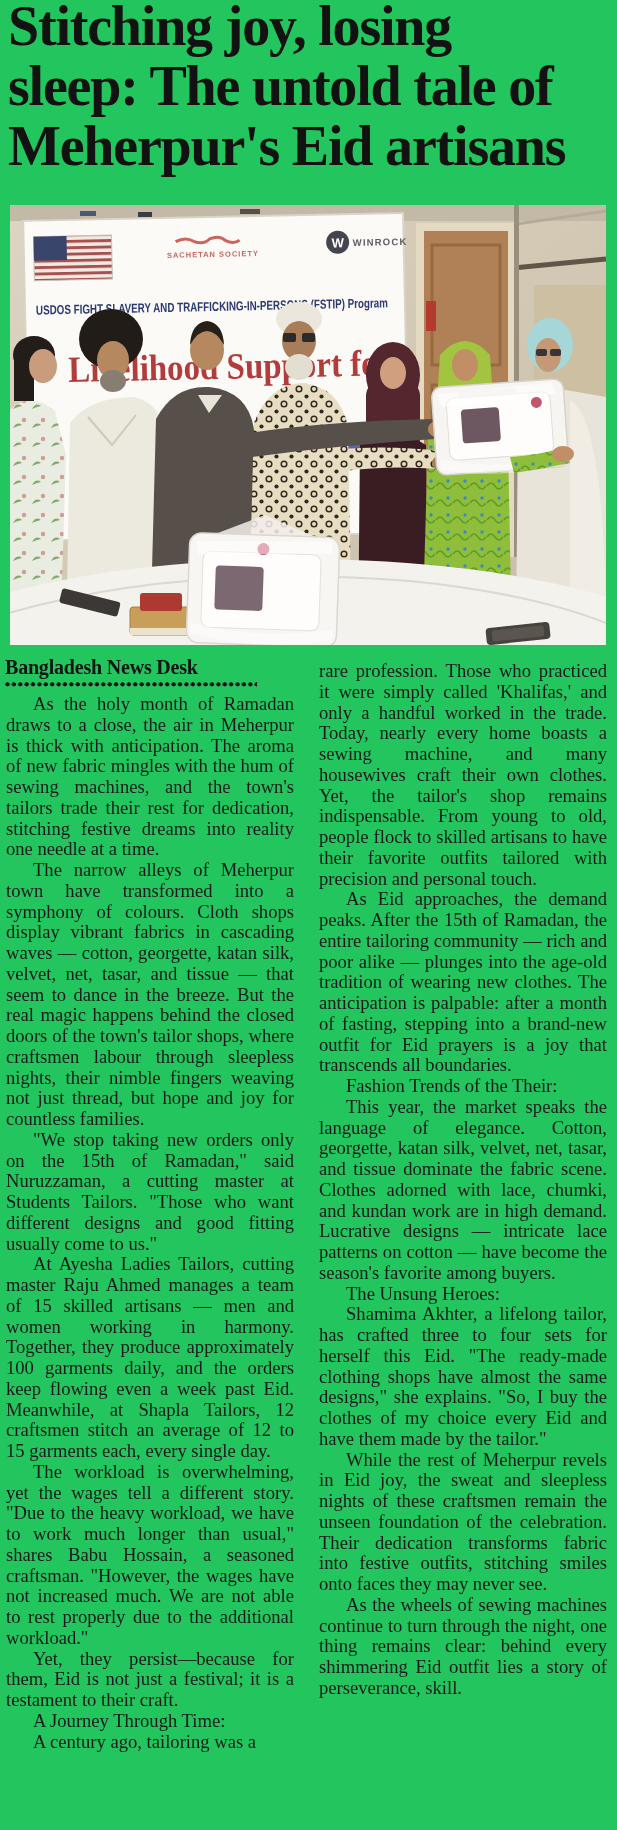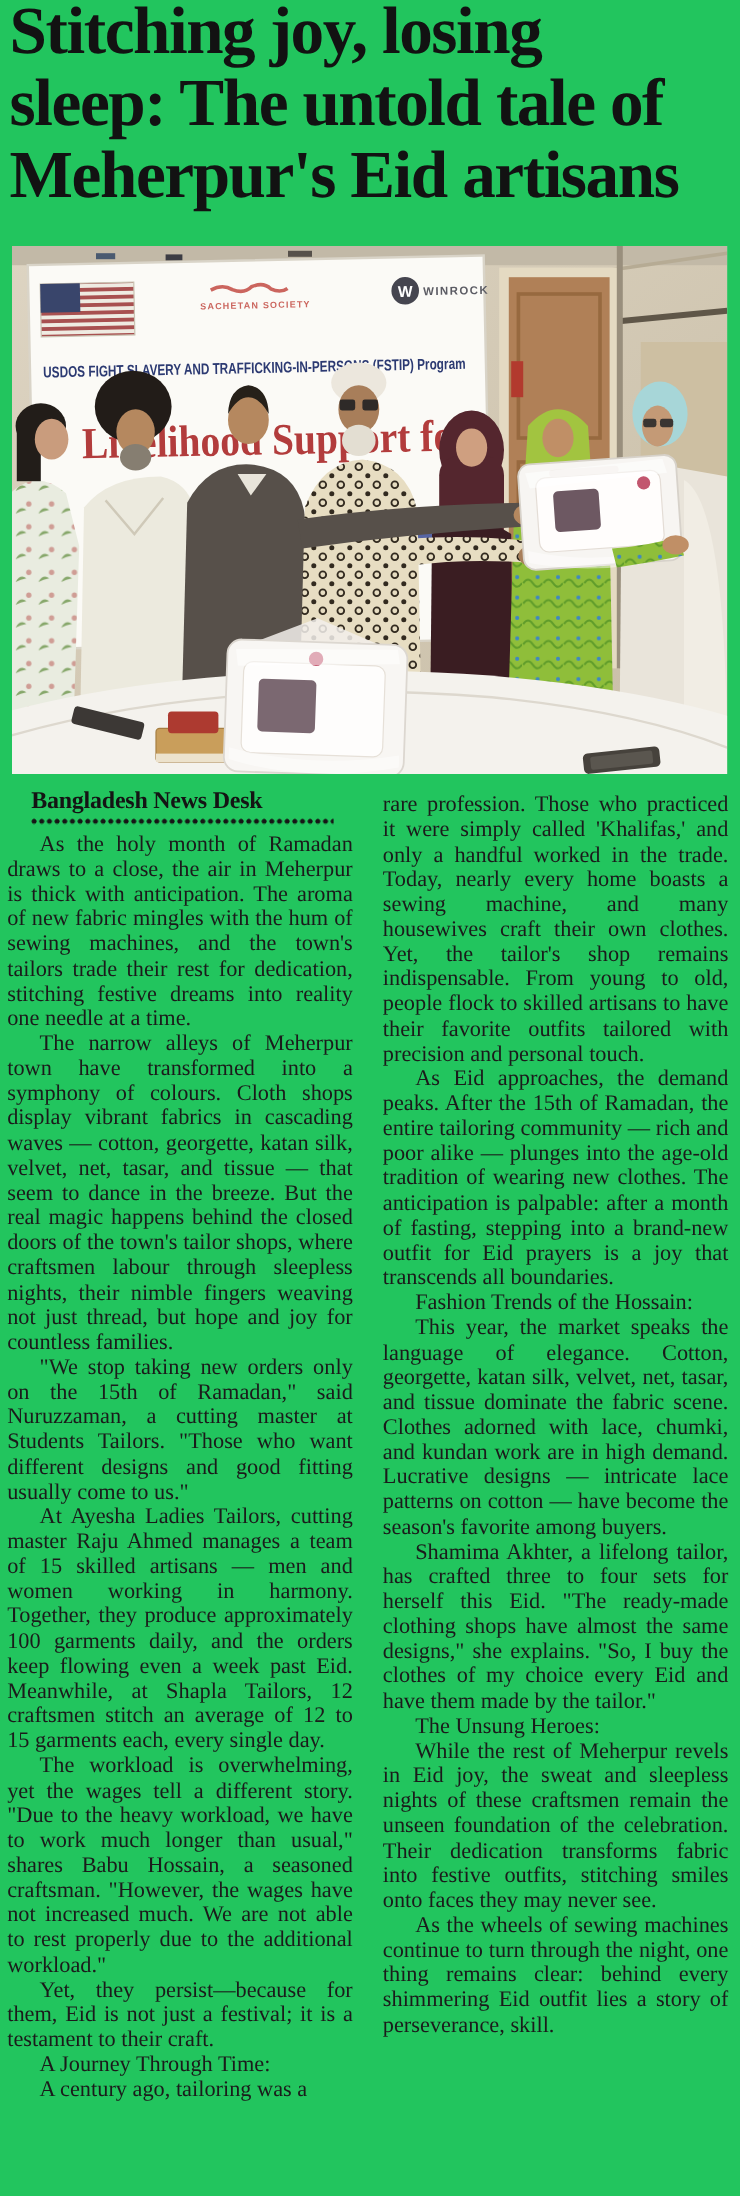--- a/index.html
+++ b/index.html
@@ -2,21 +2,21 @@
 <html><head>
 <meta charset="utf-8">
 <style>
   html,body{margin:0;padding:0;background:#ffffff;}
   .page{position:relative;width:617px;height:1830px;background:#22c55e;overflow:hidden;
         font-family:"Liberation Serif",serif;color:#161616;}
   .headline{position:absolute;top:-4px;left:8px;width:604px;margin:0;
             font-size:56px;line-height:60px;font-weight:600;letter-spacing:-1.2px;
             white-space:pre-line;color:#121212;font-family:"Liberation Serif",serif;}
   .photo-frame{position:absolute;left:10px;top:205px;width:596px;height:440px;overflow:hidden;background:#d6ccb9;}
-  .byline-wrap{position:absolute;left:26px;top:656px;width:287px;}
+  .byline-wrap{position:absolute;left:5px;top:656px;width:287px;}
   .byline{font-size:20px;font-weight:bold;letter-spacing:-0.2px;color:#141414;}
   .dotted-rule{width:252px;height:5px;margin-top:3px;
     background-image:radial-gradient(circle at 2.4px 2.4px,#161616 1.9px,rgba(0,0,0,0) 2.3px);
     background-size:6.4px 5px;background-repeat:repeat-x;}
   .col{position:absolute;width:288px;text-align:justify;font-size:18.6px;line-height:20.75px;color:#1b1b1b;}
   .col-left{left:6px;top:694px;height:1136px;overflow:hidden;}
   .col-right{left:319px;top:661px;height:1169px;overflow:hidden;}
   .col p{margin:0;text-indent:27px;}
   .col p.no-indent{text-indent:0;}
   svg text{font-family:"Liberation Sans",sans-serif;}
@@ -203,21 +203,21 @@
     <p>At Ayesha Ladies Tailors, cutting master Raju Ahmed manages a team of 15 skilled artisans — men and women working in harmony. Together, they produce approximately 100 garments daily, and the orders keep flowing even a week past Eid. Meanwhile, at Shapla Tailors, 12 craftsmen stitch an average of 12 to 15 garments each, every single day.</p>
     <p>The workload is overwhelming, yet the wages tell a different story. "Due to the heavy workload, we have to work much longer than usual," shares Babu Hossain, a seasoned craftsman. "However, the wages have not increased much. We are not able to rest properly due to the additional workload."</p>
     <p>Yet, they persist—because for them, Eid is not just a festival; it is a testament to their craft.</p>
     <p>A Journey Through Time:</p>
     <p>A century ago, tailoring was a</p>
   </div>
 
   <div class="col col-right">
     <p class="no-indent">rare profession. Those who practiced it were simply called 'Khalifas,' and only a handful worked in the trade. Today, nearly every home boasts a sewing machine, and many housewives craft their own clothes. Yet, the tailor's shop remains indispensable. From young to old, people flock to skilled artisans to have their favorite outfits tailored with precision and personal touch.</p>
     <p>As Eid approaches, the demand peaks. After the 15th of Ramadan, the entire tailoring community — rich and poor alike — plunges into the age-old tradition of wearing new clothes. The anticipation is palpable: after a month of fasting, stepping into a brand-new outfit for Eid prayers is a joy that transcends all boundaries.</p>
-    <p>Fashion Trends of the Hossain:</p>
+    <p>Fashion Trends of the Their:</p>
     <p>This year, the market speaks the language of elegance. Cotton, georgette, katan silk, velvet, net, tasar, and tissue dominate the fabric scene. Clothes adorned with lace, chumki, and kundan work are in high demand. Lucrative designs — intricate lace patterns on cotton — have become the season's favorite among buyers.</p>
+    <p>The Unsung Heroes:</p>
     <p>Shamima Akhter, a lifelong tailor, has crafted three to four sets for herself this Eid. "The ready-made clothing shops have almost the same designs," she explains. "So, I buy the clothes of my choice every Eid and have them made by the tailor."</p>
-    <p>The Unsung Heroes:</p>
     <p>While the rest of Meherpur revels in Eid joy, the sweat and sleepless nights of these craftsmen remain the unseen foundation of the celebration. Their dedication transforms fabric into festive outfits, stitching smiles onto faces they may never see.</p>
     <p>As the wheels of sewing machines continue to turn through the night, one thing remains clear: behind every shimmering Eid outfit lies a story of perseverance, skill.</p>
   </div>
 
 </div>
 
 </body></html>

